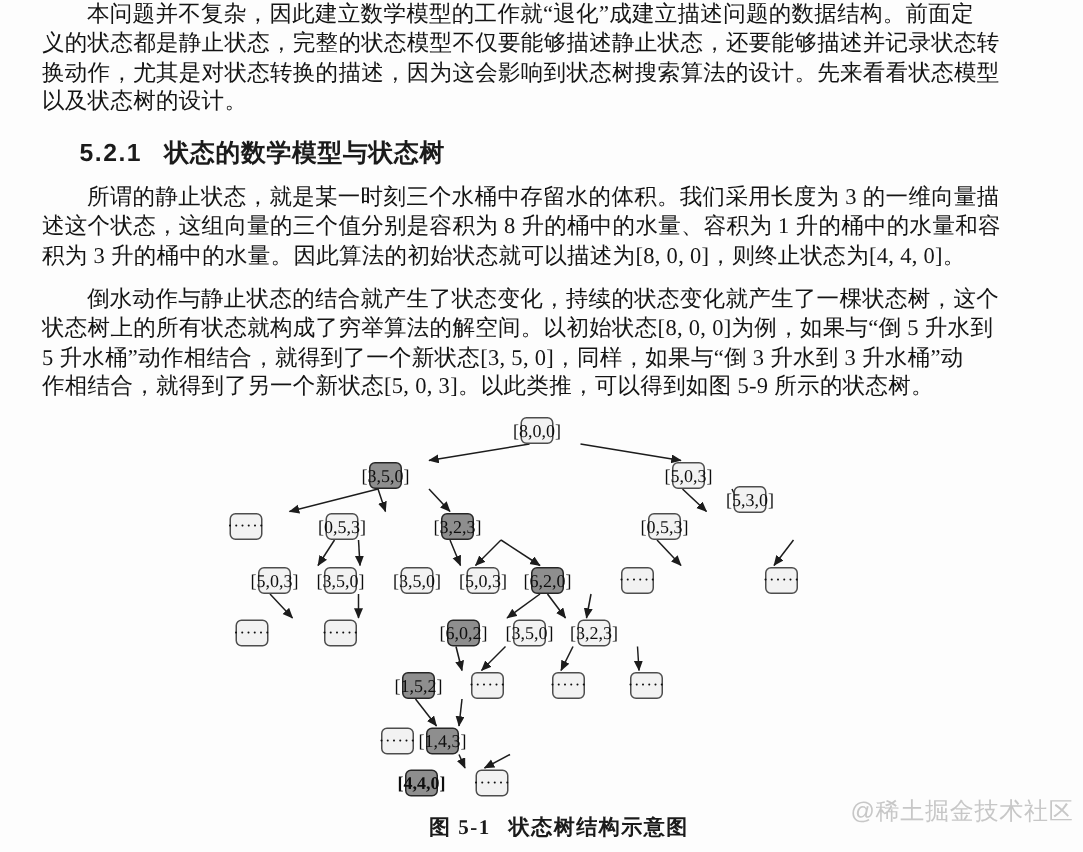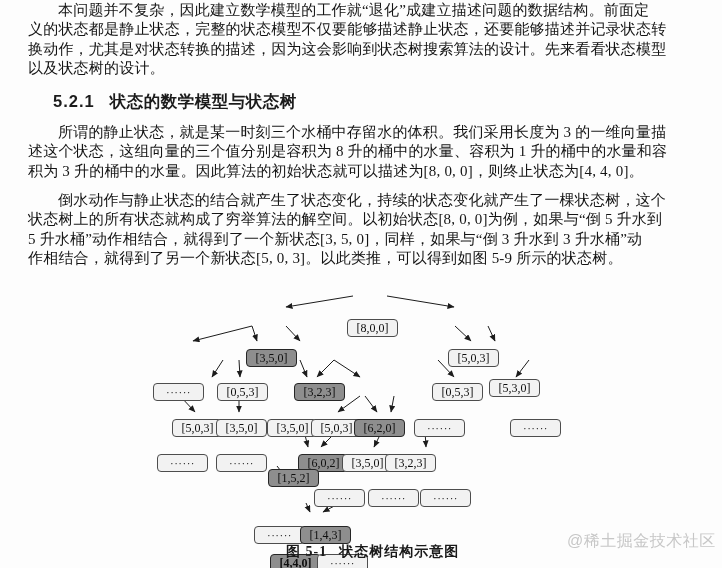--- a/index.html
+++ b/index.html
@@ -20,23 +20,23 @@
   .heading{
     position:absolute;left:53px;top:91px;
     font-family:"Liberation Sans","DejaVu Sans",sans-serif;
     font-weight:bold;font-size:16.5px;color:#1b1b1b;
     letter-spacing:0.5px;
   }
   .heading .num{margin-right:15px;letter-spacing:1px;}
   #figure{position:absolute;inset:0;}
   #edge-svg{position:absolute;left:0;top:0;}
   .tree-node{
-    position:absolute;width:51px;height:18px;box-sizing:border-box;
+    position:absolute;width:22px;height:18px;box-sizing:border-box;
     border-radius:4px;display:flex;align-items:center;justify-content:center;
-    font-size:12px;color:#0e0e0e;white-space:nowrap;margin-top:41px;
+    font-size:12px;color:#0e0e0e;white-space:nowrap;
   }
   .tree-node.light{background:var(--light,#f2f2f2);border:1px solid #4d4d4d;}
   .tree-node.dark{background:var(--dark,#8e8e8e);border:1.5px solid #262626;}
   .tree-node.dots{background:var(--light,#f2f2f2);border:1px solid #4d4d4d;font-size:11px;letter-spacing:0.5px;}
   .caption{
     position:absolute;left:286px;top:543px;
     font-size:14px;font-weight:bold;letter-spacing:1px;color:#1a1a1a;
   }
   .caption .cap-no{margin-right:12px;}
   .watermark{
@@ -101,39 +101,39 @@
       <line x1="340" y1="503" x2="323" y2="512" stroke="#1c1c1c" stroke-width="1" marker-end="url(#ah)"></line>
     </svg>
   <div id="tree-nodes">
       <div class="tree-node light" style="left: 347px; top: 278px;">[8,0,0]</div>
       <div class="tree-node dark" style="left: 246px; top: 308px;">[3,5,0]</div>
       <div class="tree-node light" style="left: 448px; top: 308px;">[5,0,3]</div>
       <div class="tree-node dots" style="left: 153px; top: 342px;">······</div>
       <div class="tree-node light" style="left: 217px; top: 342px;">[0,5,3]</div>
       <div class="tree-node dark" style="left: 294px; top: 342px;">[3,2,3]</div>
       <div class="tree-node light" style="left: 432px; top: 342px;">[0,5,3]</div>
-      <div class="tree-node light" style="left: 489px; top: 338px;">[5,3,0]</div>
+      <div class="tree-node light" style="left: 489px; top: 324px;">[5,3,0]</div>
       <div class="tree-node light" style="left: 172px; top: 378px;">[5,0,3]</div>
       <div class="tree-node light" style="left: 216px; top: 378px;">[3,5,0]</div>
       <div class="tree-node light" style="left: 267px; top: 378px;">[3,5,0]</div>
       <div class="tree-node light" style="left: 311px; top: 378px;">[5,0,3]</div>
       <div class="tree-node dark" style="left: 354px; top: 378px; font-family: Liberation Serif, serif;">[6,2,0]</div>
       <div class="tree-node dots" style="left: 414px; top: 378px;">······</div>
       <div class="tree-node dots" style="left: 510px; top: 378px;">······</div>
       <div class="tree-node dots" style="left: 157px; top: 413px;">······</div>
       <div class="tree-node dots" style="left: 216px; top: 413px;">······</div>
       <div class="tree-node dark" style="left: 298px; top: 413px;">[6,0,2]</div>
       <div class="tree-node light" style="left: 342px; top: 413px;">[3,5,0]</div>
       <div class="tree-node light" style="left: 385px; top: 413px;">[3,2,3]</div>
-      <div class="tree-node dark" style="left: 268px; top: 428px;">[1,5,2]</div>
+      <div class="tree-node dark" style="left: 268px; top: 448px;">[1,5,2]</div>
       <div class="tree-node dots" style="left: 314px; top: 448px;">······</div>
       <div class="tree-node dots" style="left: 368px; top: 448px;">······</div>
       <div class="tree-node dots" style="left: 420px; top: 448px;">······</div>
       <div class="tree-node dots" style="left: 254px; top: 485px;">······</div>
-      <div class="tree-node dark" style="left: 300px; top: 485px;">[1,4,3]</div>
+      <div class="tree-node dark" style="left: 284px; top: 485px;">[1,4,3]</div>
       <div class="tree-node dark" style="left: 270px; top: 513px; font-weight: bold;">[4,4,0]</div>
       <div class="tree-node dots" style="left: 317px; top: 513px;">······</div>
     </div>
 </div>
 
 <div class="caption">
   <span class="cap-no">图 5-1</span><span>状态树结构示意图</span>
 </div>
 
 <div class="watermark">@稀土掘金技术社区</div>

